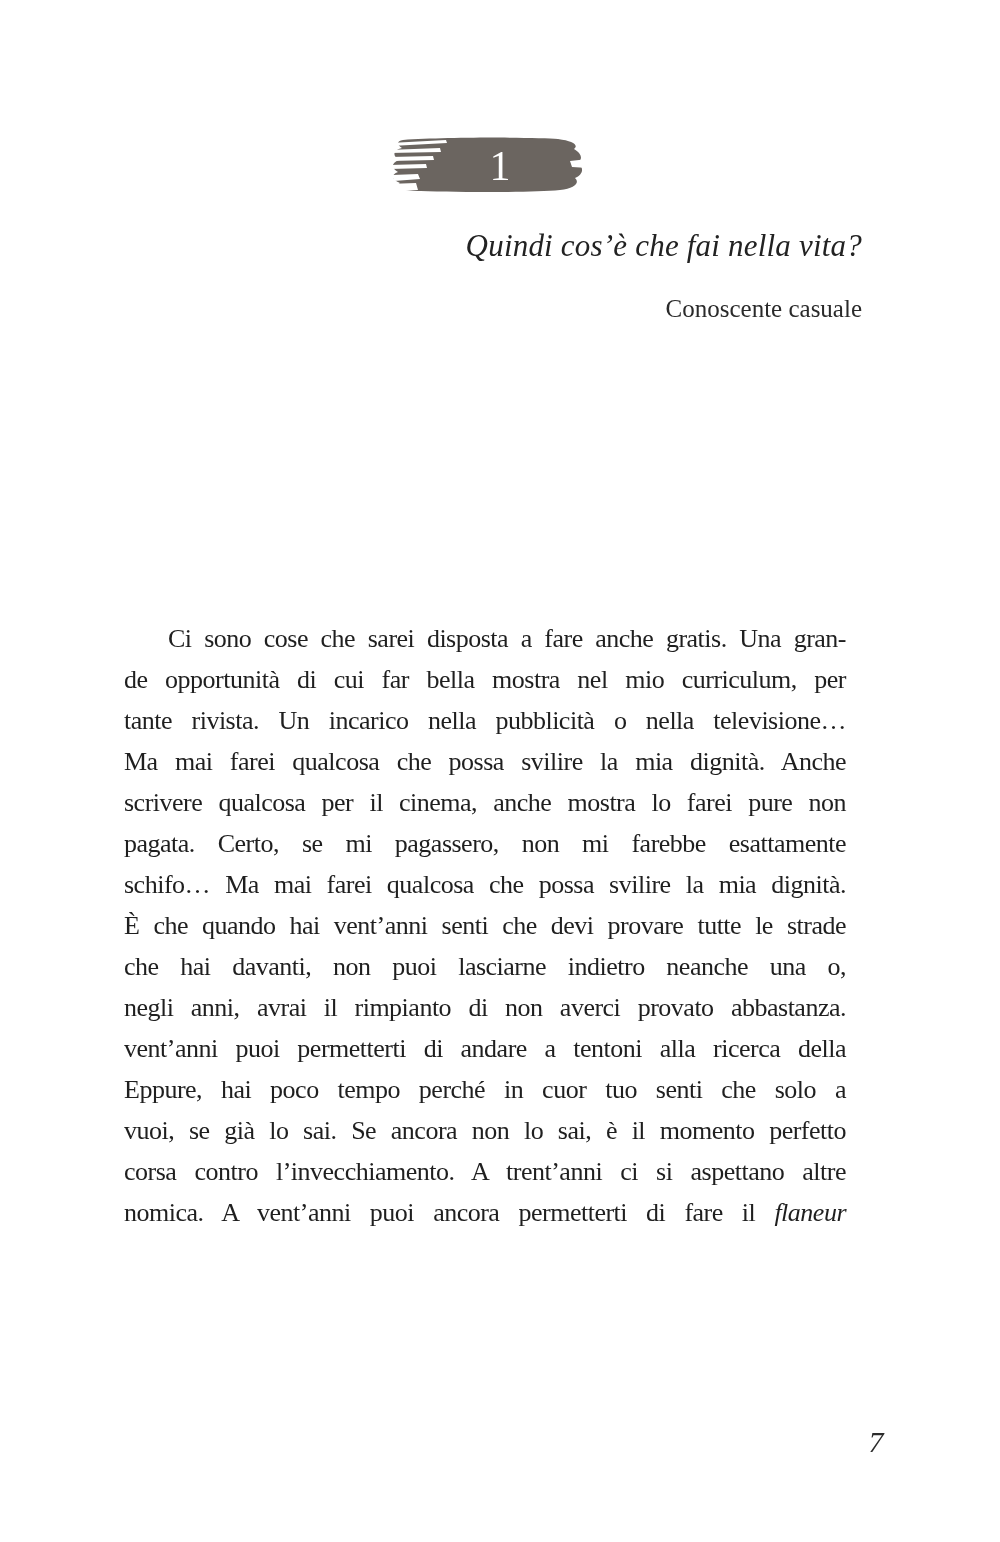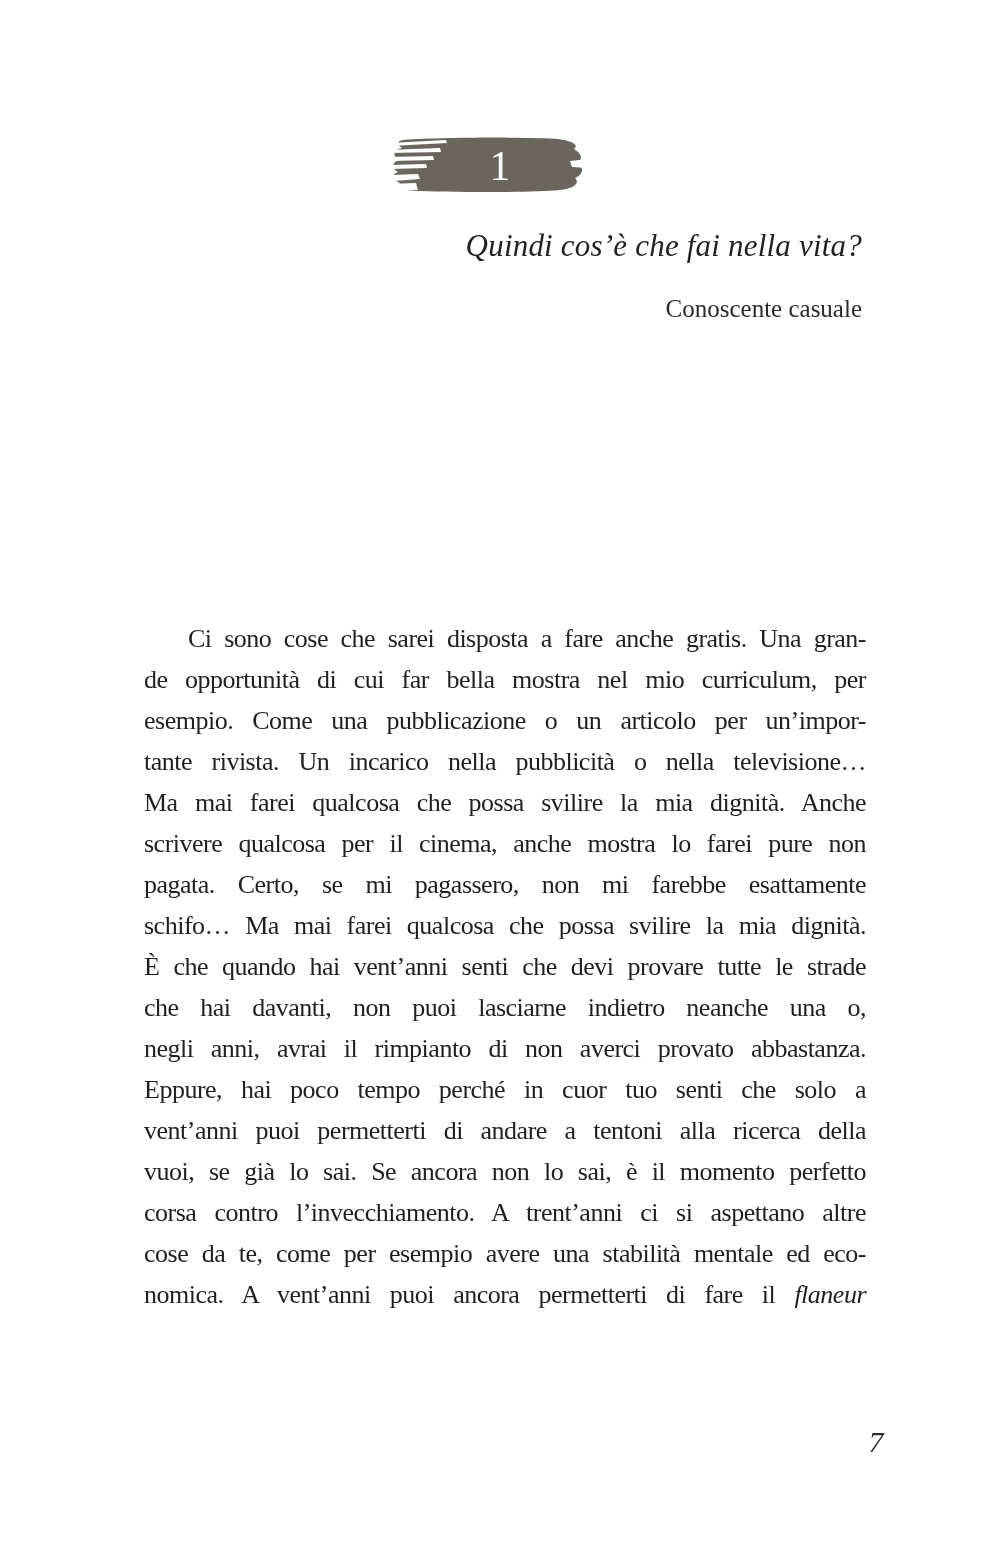--- a/index.html
+++ b/index.html
@@ -40,21 +40,21 @@
   }
   .epigraph-attribution {
     margin-top: 28px;
     font-size: 25px;
     line-height: 30px;
     color: #2a2a2a;
   }
   .body-paragraph {
     position: absolute;
     top: 618px;
-    left: 144px;
+    left: 124px;
     width: 722px;
     font-size: 26px;
     letter-spacing: -0.5px;
     color: #1f1f1f;
   }
   .body-paragraph .line {
     height: 41px;
     line-height: 41px;
     text-align: justify;
     text-align-last: justify;
@@ -101,32 +101,30 @@
   </div>
 
   <div class="epigraph">
     <div class="epigraph-quote">Quindi cos’è che fai nella vita?</div>
     <div class="epigraph-attribution">Conoscente casuale</div>
   </div>
 
   <div class="body-paragraph">
       <div class="line">Ci sono cose che sarei disposta a fare anche gratis. Una gran-</div>
       <div class="line">de opportunità di cui far bella mostra nel mio curriculum, per</div>
-      <div class="line">esempio. Come una pubblicazione o un articolo per un’impor-</div>
       <div class="line">tante rivista. Un incarico nella pubblicità o nella televisione…</div>
       <div class="line">Ma mai farei qualcosa che possa svilire la mia dignità. Anche</div>
       <div class="line">scrivere qualcosa per il cinema, anche mostra lo farei pure non</div>
       <div class="line">pagata. Certo, se mi pagassero, non mi farebbe esattamente</div>
       <div class="line">schifo… Ma mai farei qualcosa che possa svilire la mia dignità.</div>
       <div class="line">È che quando hai vent’anni senti che devi provare tutte le strade</div>
       <div class="line">che hai davanti, non puoi lasciarne indietro neanche una o,</div>
       <div class="line">negli anni, avrai il rimpianto di non averci provato abbastanza.</div>
+      <div class="line">vent’anni puoi permetterti di andare a tentoni alla ricerca della</div>
       <div class="line">Eppure, hai poco tempo perché in cuor tuo senti che solo a</div>
-      <div class="line">vent’anni puoi permetterti di andare a tentoni alla ricerca della</div>
       <div class="line">vuoi, se già lo sai. Se ancora non lo sai, è il momento perfetto</div>
       <div class="line">corsa contro l’invecchiamento. A trent’anni ci si aspettano altre</div>
-      <div class="line">cose da te, come per esempio avere una stabilità mentale ed eco-</div>
       <div class="line">nomica. A vent’anni puoi ancora permetterti di fare il <i>flaneur</i></div>
     </div>
 
   <div class="page-number">7</div>
 
 </div>
 
 </body></html>

